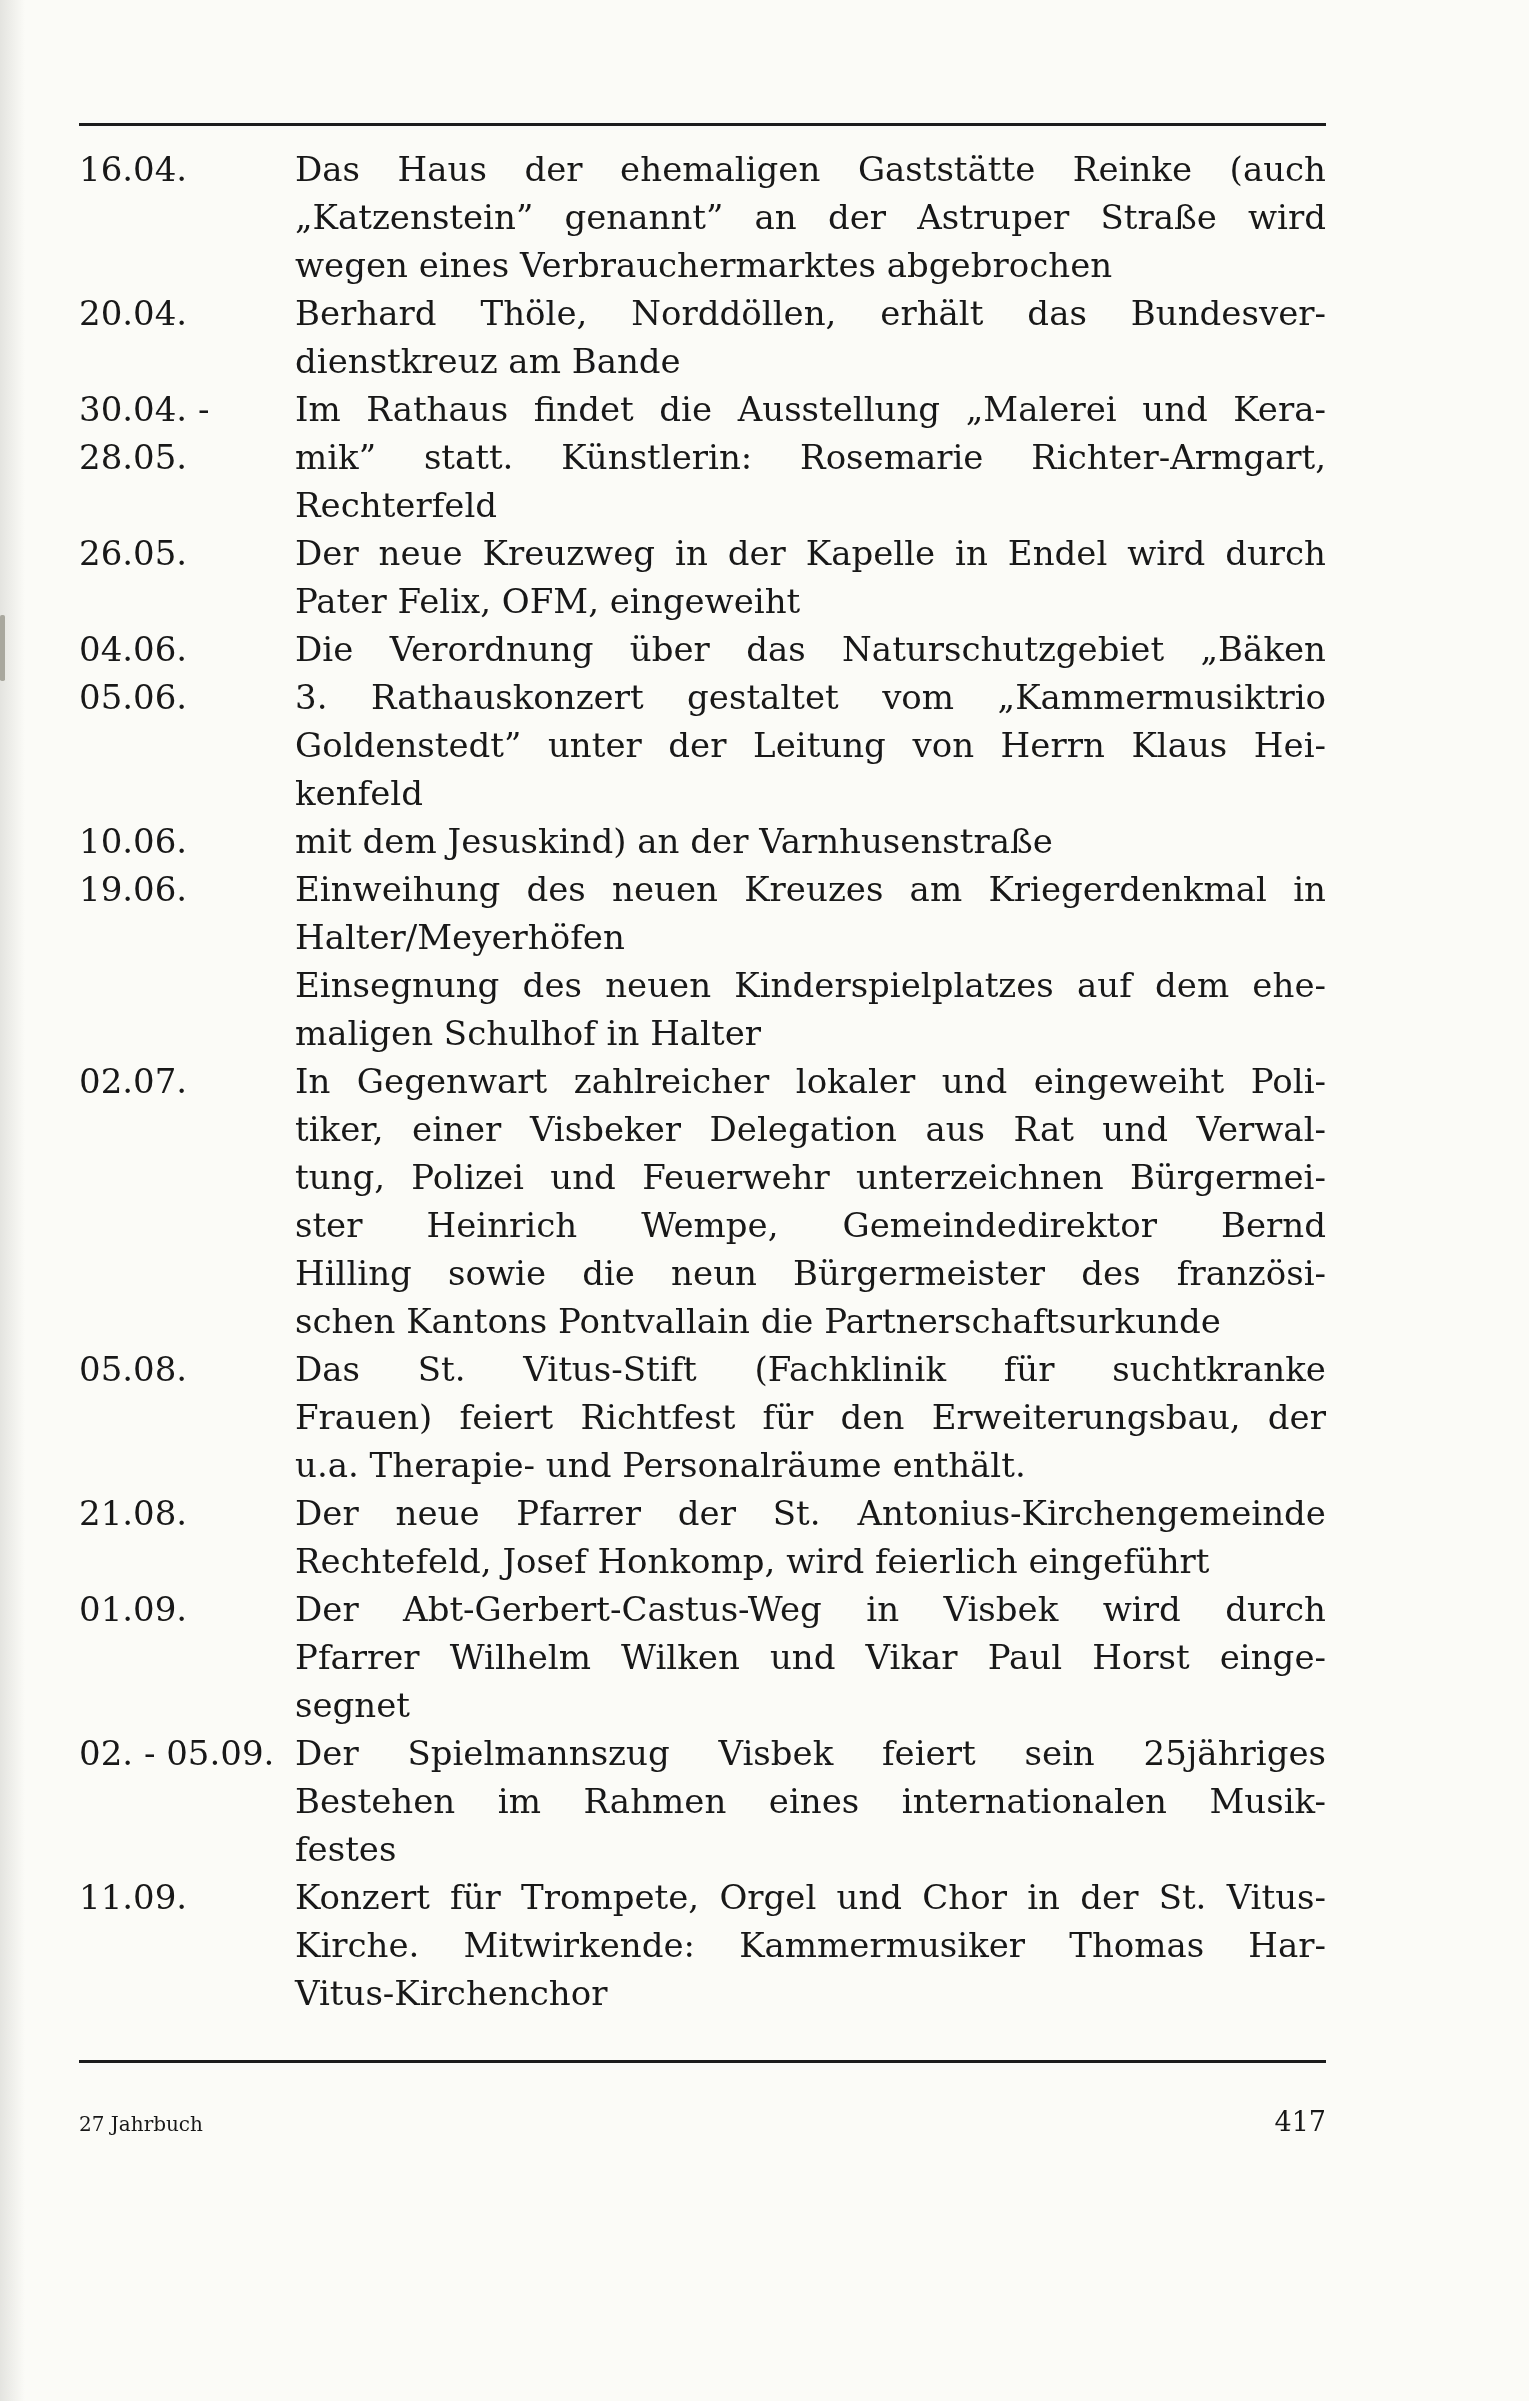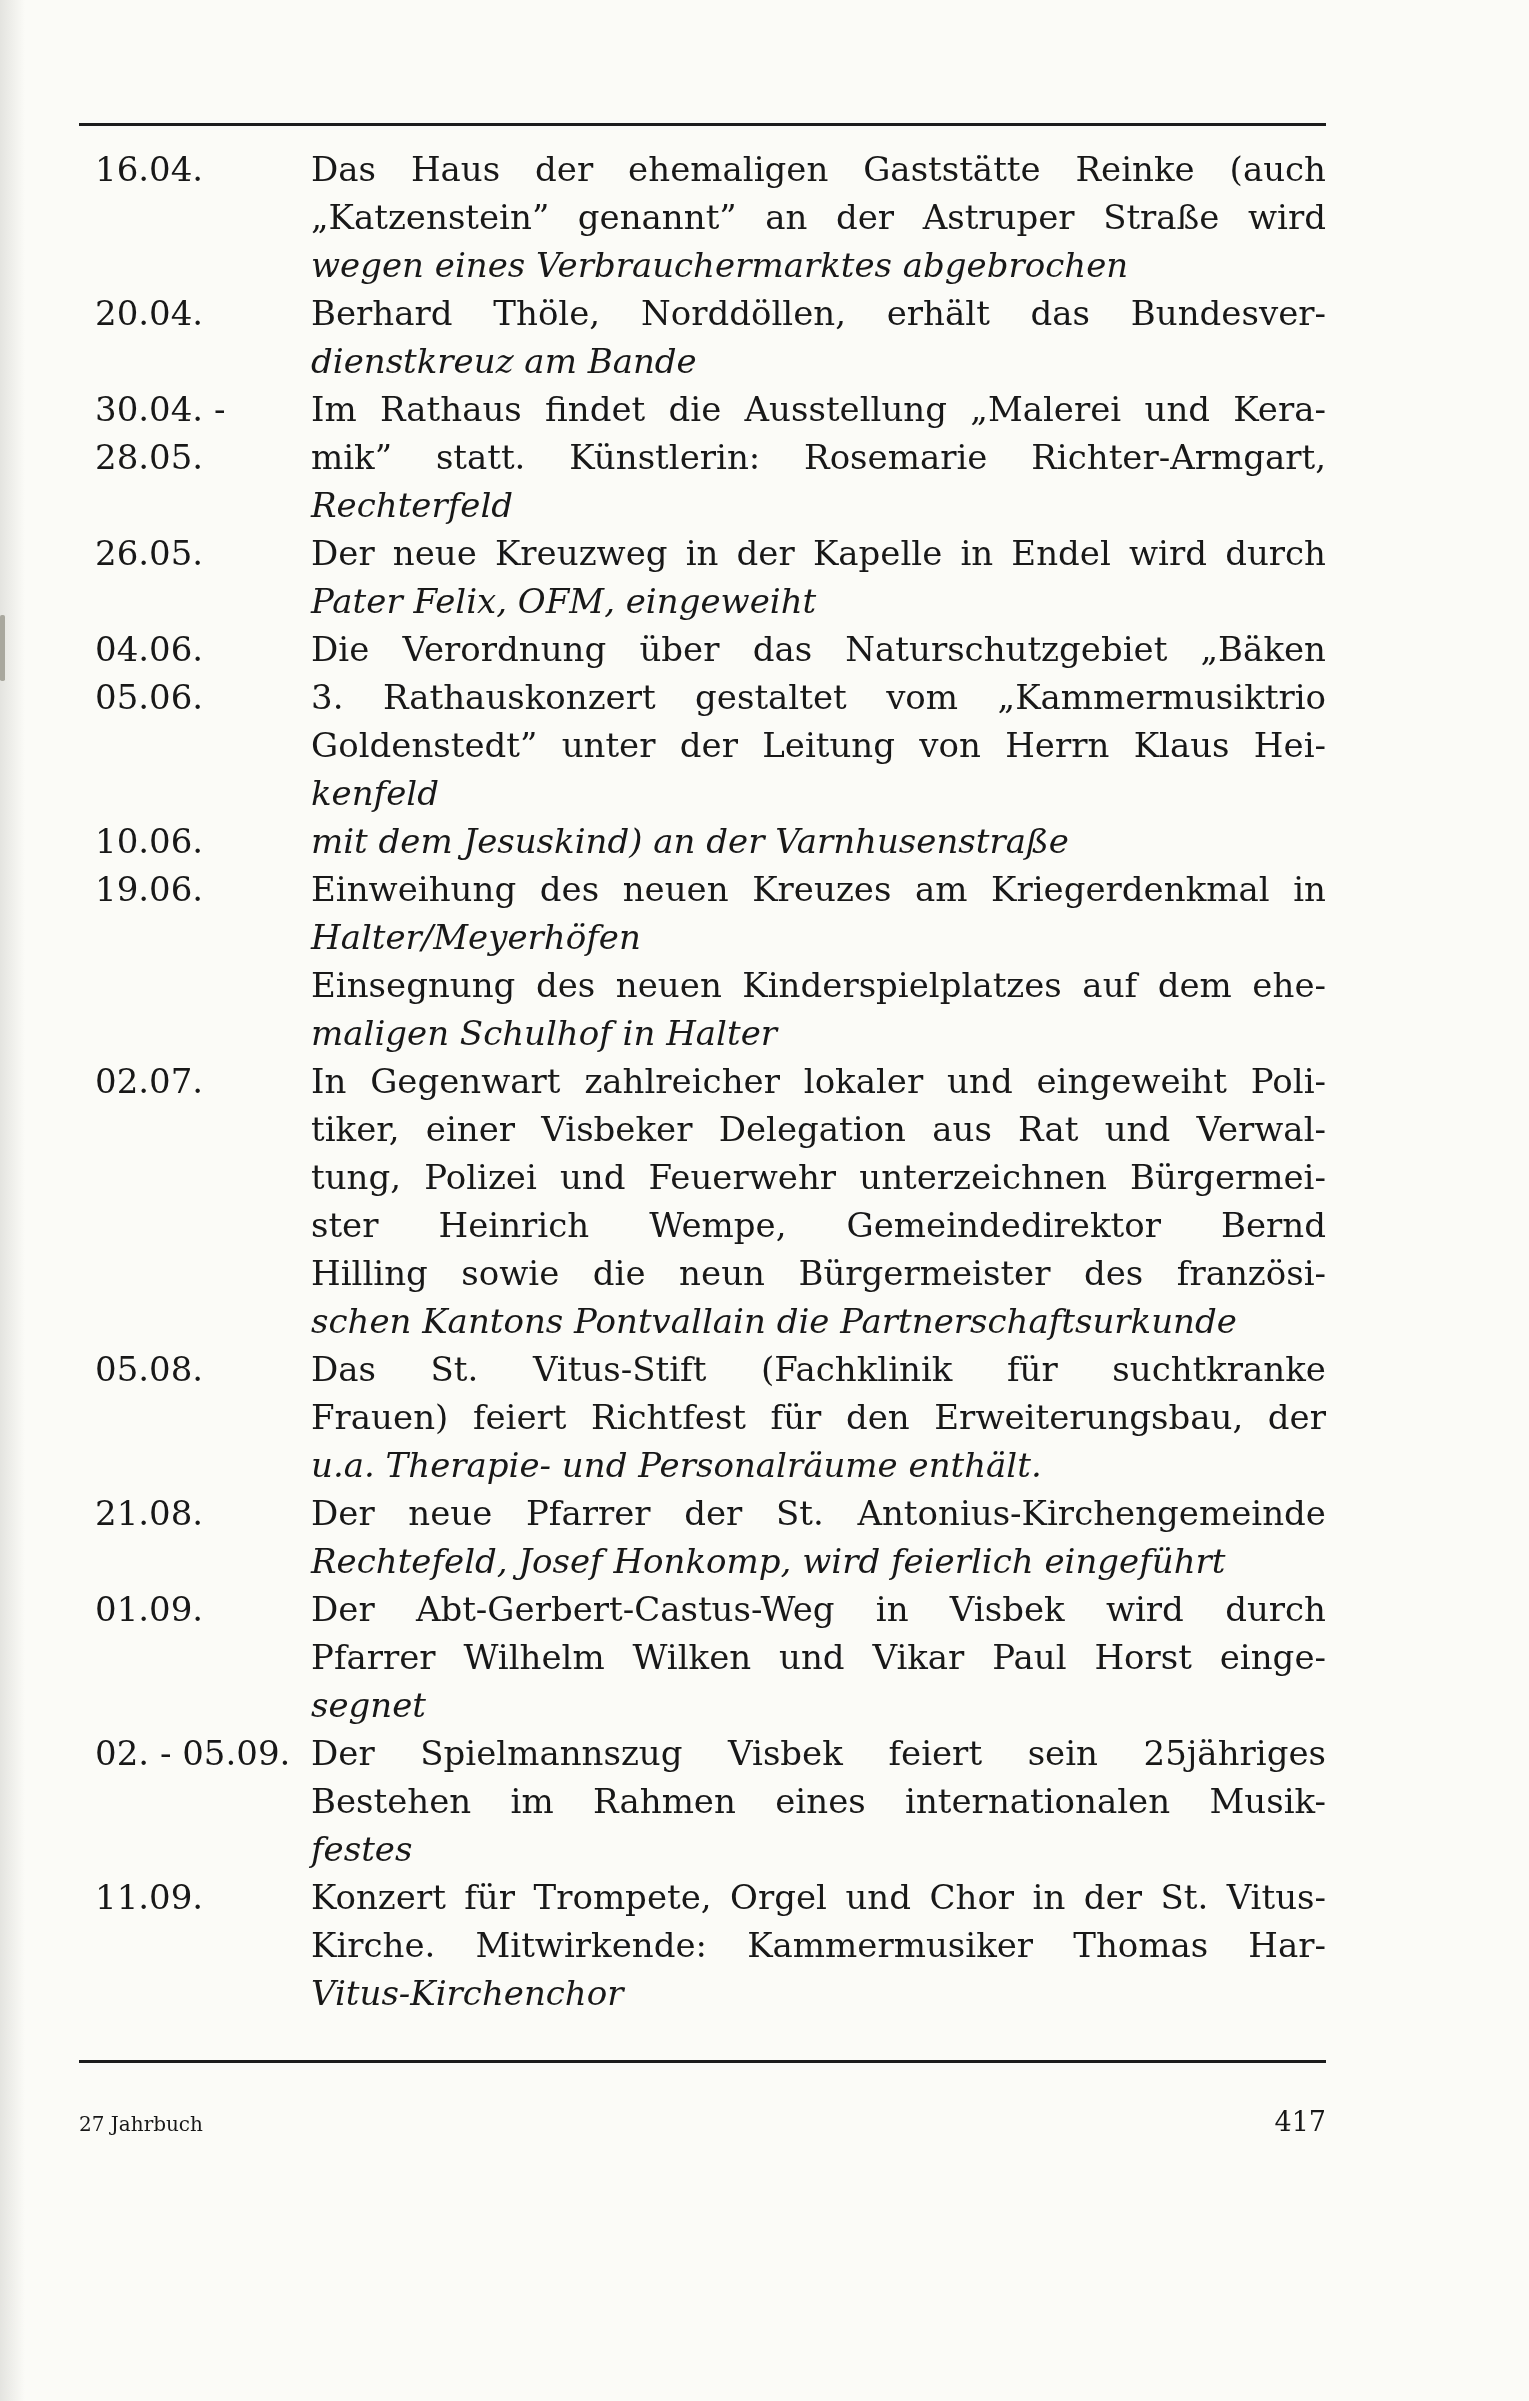--- a/index.html
+++ b/index.html
@@ -47,38 +47,37 @@
     height: 2.7px;
     background: #1c1c1c;
   }
   .rule.top { margin-top: 123px; }
   .rule.bottom { margin-top: 43px; }
   .entries {
     margin-top: 19.7px;
     font-size: 34px;
     line-height: 48px;
   }
-  .entry-row { display: flex; margin-left: 16px; }
+  .entry-row { display: flex; }
   .entry-date {
     flex: 0 0 216px;
     width: 216px;
     white-space: nowrap;
   }
   .entry-text {
     flex: 1 1 auto;
     min-width: 0;
   }
   .text-line {
     text-align: justify;
     text-align-last: justify;
     white-space: normal;
   }
   .text-line.last {
     text-align-last: left;
-    font-style: italic;
   }
   .footer {
     margin-top: 43px;
     display: flex;
     justify-content: space-between;
     align-items: baseline;
   }
   .footer-left { font-size: 20px; }
   .page-number { font-size: 27px; }
 </style>

